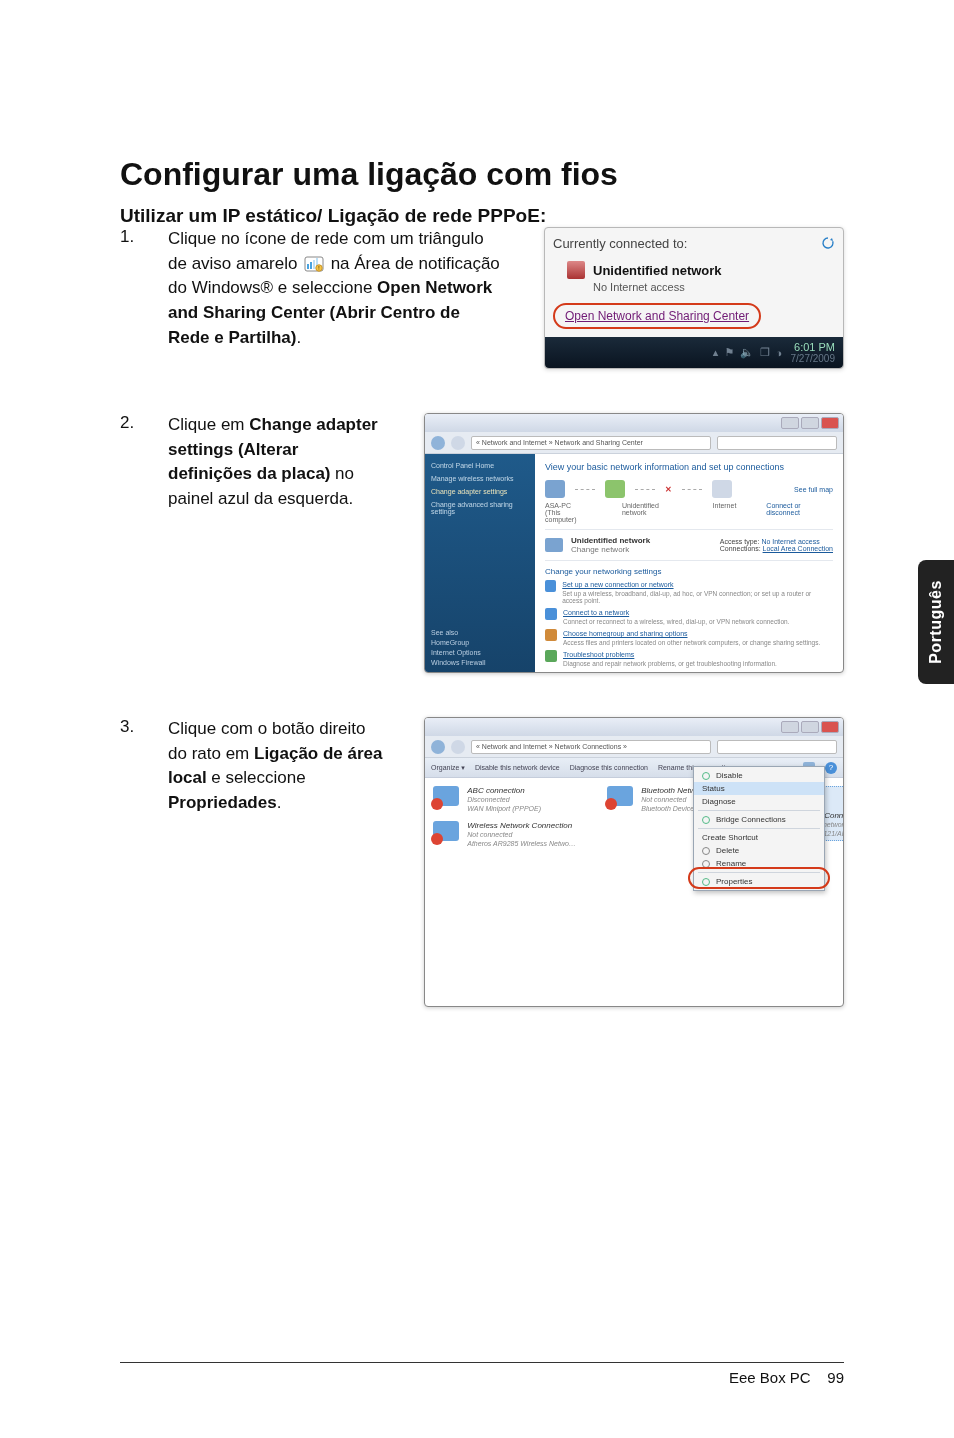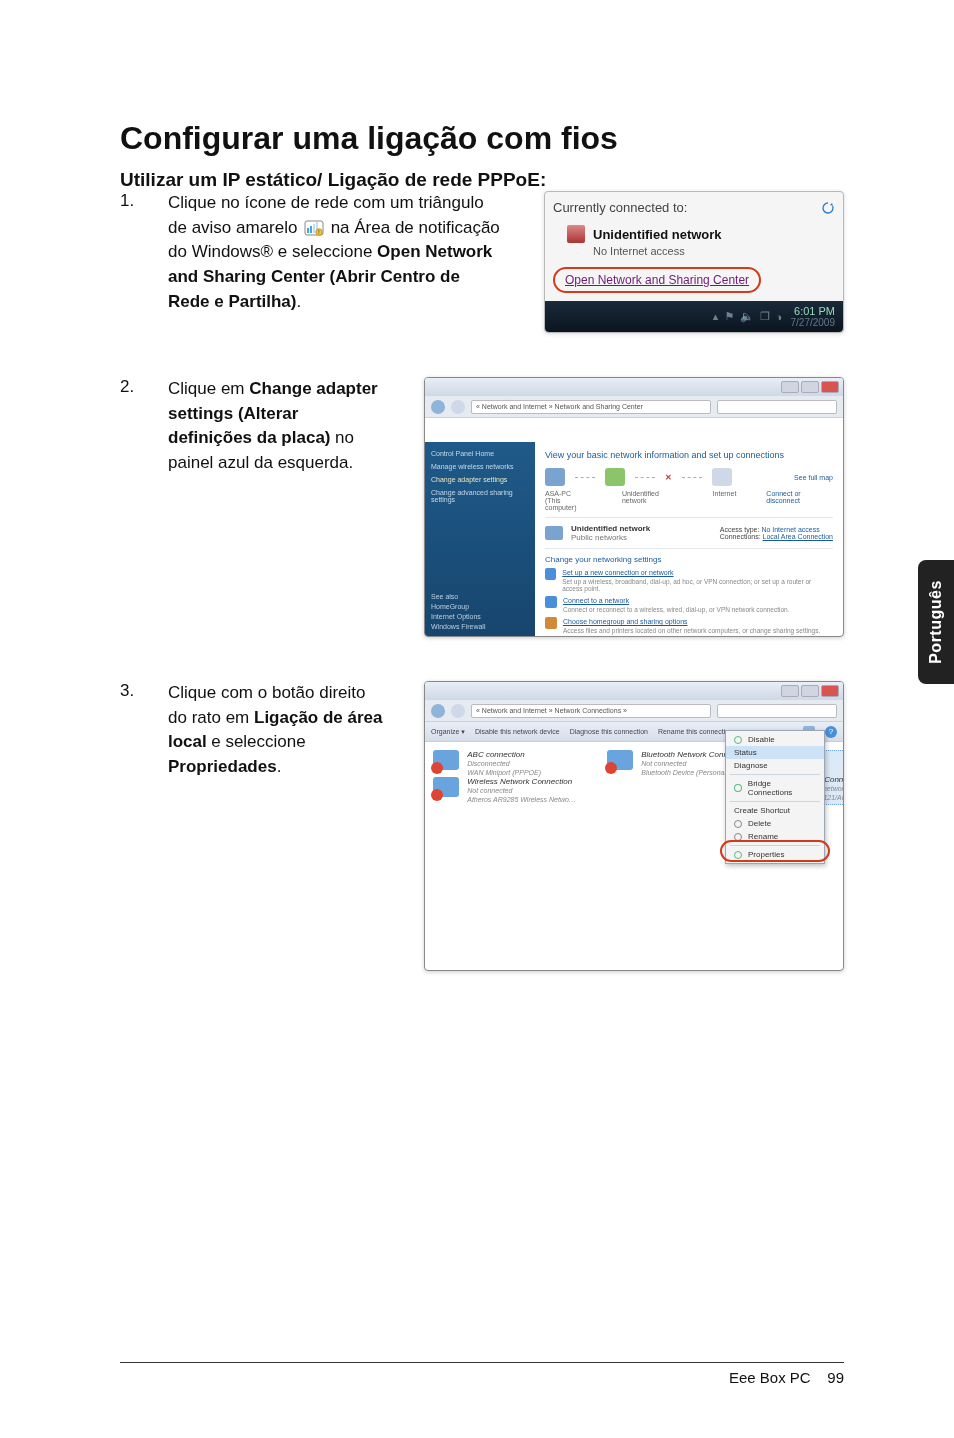--- a/index.html
+++ b/index.html
@@ -5,21 +5,21 @@
     * { margin: 0; padding: 0; box-sizing: border-box; }
     body {
       width: 954px;
       height: 1438px;
       font-family: "Segoe UI", Arial, sans-serif;
       background: #fff;
       position: relative;
       color: #111;
     }
     .page { padding: 120px 110px 50px 120px; position: relative; height: 100%; }
-    .h1 { font-size: 32px; font-weight: 700; margin-bottom: 12px; }
+    .h1 { font-size: 32px; font-weight: 700; margin-bottom: 12px; margin-top: 36px; }
     .intro { font-size: 17px; margin-bottom: 30px; line-height: 1.4; }
     .h2 { font-size: 19px; font-weight: 700; }
     
     .step-row { display: flex; align-items: flex-start; margin-bottom: 44px; gap: 28px; }
     .step-num { font-size: 17px; width: 20px; flex-shrink: 0; }
     .step-text { font-size: 17px; line-height: 1.45; }
     .text-col { flex: 1; padding-right: 10px; }
     .img-col { flex-shrink: 0; }
     
     .icon-inline {
@@ -47,21 +47,21 @@
     .tray-icons span{opacity:.7}
     
     
     .shot2 { width: 420px; height: 260px; border: 1px solid #888; border-radius: 4px; background: #fff; box-shadow: 0 1px 4px rgba(0,0,0,0.2); overflow: hidden; font-size: 8px; position: relative; }
     .win-titlebar { height: 18px; background: linear-gradient(#e9eef7,#cfd8e6); display:flex; justify-content:flex-end; align-items:center; padding:0 4px; gap:2px;}
     .win-btn { width:18px;height:12px;background:#d0d6e0;border:1px solid #aab;border-radius:2px;}
     .win-btn.close{background:#d9534f;}
     .win-addr { height:22px; background:#e6ebf2; display:flex;align-items:center; padding:0 6px; gap:6px;border-bottom:1px solid #cbd2dc;}
     .win-addr .path{flex:1;background:#fff;border:1px solid #bbb;border-radius:2px;height:14px;padding:0 4px;font-size:7px;color:#555;display:flex;align-items:center;overflow:hidden}
     .win-addr .search{width:120px;background:#fff;border:1px solid #bbb;border-radius:2px;height:14px;}
-    .win-body { display:flex; height:calc(100% - 40px);margin-top:24px;}
+    .win-body { display:flex; height:calc(100% - 40px);}
     .side-panel { width: 110px; background: linear-gradient(#1f5a8a,#16436a); color: #d5e4f2; padding: 8px 6px; font-size:7px; }
     .side-panel .si{color:#cfe2f0;margin-bottom:6px;opacity:.9}
     .side-panel .si.act{color:#fff2c0}
     .main-panel { flex:1; padding:8px 10px; color:#444;}
     .main-panel .mp-title{color:#1a5a9c;font-size:9px;margin-bottom:8px;}
     .map-row{display:flex;align-items:center;gap:10px;margin-bottom:10px;}
     .map-ic{width:20px;height:18px;background:#7aa3d0;border-radius:3px;}
     .map-x{color:#c33;font-weight:700;}
     .map-line{flex:0 0 20px;border-top:1px dashed #aaa;}
     .full-map{font-size:7px;color:#1a5a9c;margin-left:auto}
@@ -82,21 +82,21 @@
     .shot3 .toolbar .tb{color:#445}
     .shot3 .toolbar .sp{flex:1}
     .shot3 .content{padding:8px;display:flex;gap:24px;}
     .conn { width:150px; font-size:8px;font-style:italic;}
     .conn .cic{width:28px;height:22px;display:inline-block;vertical-align:top;margin-right:4px;position:relative}
     .conn .cic .base{width:26px;height:20px;border-radius:3px;background:#6aa4de;position:absolute;top:0;left:0}
     .conn .cic .ol{width:12px;height:12px;border-radius:50%;background:#d43;position:absolute;bottom:-2px;left:-2px;}
     .conn .txt{display:inline-block;vertical-align:top;width:110px;}
     .conn .name{color:#333;font-size:8px}
     .conn .stat{color:#888;font-size:7px}
-    .ctx-menu{position:absolute;top:48px;right:18px;width:100px;background:#f4f4f4;border:1px solid #9aa6b4;box-shadow:1px 2px 5px rgba(0,0,0,0.25);font-size:8px;padding:2px 0}
+    .ctx-menu{position:absolute;top:48px;right:18px;width:132px;background:#f4f4f4;border:1px solid #9aa6b4;box-shadow:1px 2px 5px rgba(0,0,0,0.25);font-size:8px;padding:2px 0}
     .ctx-menu .mi{padding:2px 8px;color:#333;display:flex;align-items:center;gap:6px}
     .ctx-menu .sep{height:1px;background:#cfd5dd;margin:2px 4px}
     .ctx-menu .hl{background:#cde2f7}
     .ctx-menu .ellipse{position:absolute;bottom:-1px;left:-6px;right:-6px;height:22px;border:2px solid #d43a1a;border-radius:14px;pointer-events:none}
     .ctx-menu .bul{width:8px;height:8px;border-radius:50%;border:1px solid #5b8;display:inline-block}
     
     
     .lang-tab {
       position: absolute;
       right: 0;
@@ -144,21 +144,21 @@
             <rect x="12" y="2" width="2" height="11" fill="#bde0f7"></rect>
             <circle cx="15" cy="12" r="3.2" fill="#f6c444" stroke="#c8952a"></circle>
             <text x="15" y="14" font-size="5" text-anchor="middle" fill="#000">!</text>
           </svg>
       </span>
       <span class="step-text"> na Área de notificação do Windows® e seleccione </span>
       <span class="step-text b">Open Network and Sharing Center (Abrir Centro de Rede e Partilha)</span><span class="step-text">.</span>
     </div>
     <div class="img-col">
       <div class="shot1">
-        <div style="display:flex;align-items:flex-end">
+        <div style="display:flex;align-items:flex-start">
           <span class="title">Currently connected to:</span>
           <span class="signal-ic">
             <svg viewBox="0 0 14 14">
                 <path d="M7 2a5 5 0 1 0 4.7 3.3" fill="none" stroke="#2a80c8" stroke-width="1.4"></path>
                 <path d="M11 2l1 3-3-1z" fill="#2a80c8"></path>
               </svg>
           </span>
         </div>
         <div class="net-row">
           <div class="net-icon"></div>
@@ -235,21 +235,21 @@
             <div style="display:flex;gap:30px;font-size:7px;color:#666;margin-top:-6px;margin-bottom:4px">
               <span><span>ASA-PC</span><br><span>(This computer)</span></span>
               <span>Unidentified network</span>
               <span>Internet</span>
               <span class="full-map" style="margin-left:auto">Connect or disconnect</span>
             </div>
             <div class="status-row">
               <div class="sq"></div>
               <div>
                 <div style="color:#333;font-weight:600">Unidentified network</div>
-                <div style="color:#777">Public networks</div>
+                <div style="color:#777">Change network</div>
               </div>
               <div style="margin-left:auto;font-size:7px">
                 <div><span>Access type:</span> <span style="color:#1a5a9c">No Internet access</span></div>
                 <div><span>Connections:</span> <span style="color:#1a5a9c;text-decoration:underline">Local Area Connection</span></div>
               </div>
             </div>
             <div class="settings-group">
               <div class="hd">Change your networking settings</div>
               <div class="row">
                   <div class="ic"></div>
@@ -304,21 +304,21 @@
           <span class="tb">»</span>
           <span style="width:12px;height:12px;background:#8fb3d9;border-radius:2px;"></span>
           <span style="width:12px;height:12px;border-radius:50%;background:#4a90d9;color:#fff;font-size:8px;text-align:center;line-height:12px">?</span>
         </div>
         <div class="content">
           <div>
             <div class="conn">
               <span class="cic"><span class="base"></span><span class="ol" style="background:#d43"></span></span>
               <span class="txt"><span class="name">ABC connection</span><br><span class="stat">Disconnected</span><br><span class="stat">WAN Miniport (PPPOE)</span></span>
             </div>
-            <div class="conn" style="">
+            <div class="conn" style="margin-top:8px">
               <span class="cic"><span class="base"></span><span class="ol" style="background:#d43"></span></span>
               <span class="txt"><span class="name">Wireless Network Connection</span><br><span class="stat">Not connected</span><br><span class="stat">Atheros AR9285 Wireless Netwo…</span></span>
             </div>
           </div>
           <div>
             <div class="conn">
               <span class="cic"><span class="base"></span><span class="ol" style="background:#d43"></span></span>
               <span class="txt"><span class="name">Bluetooth Network Connection</span><br><span class="stat">Not connected</span><br><span class="stat">Bluetooth Device (Personal Area…</span></span>
             </div>
           </div>

